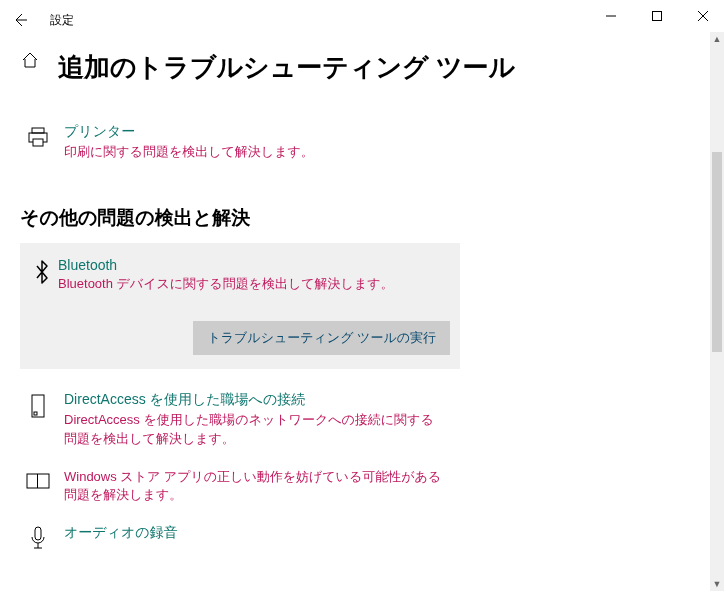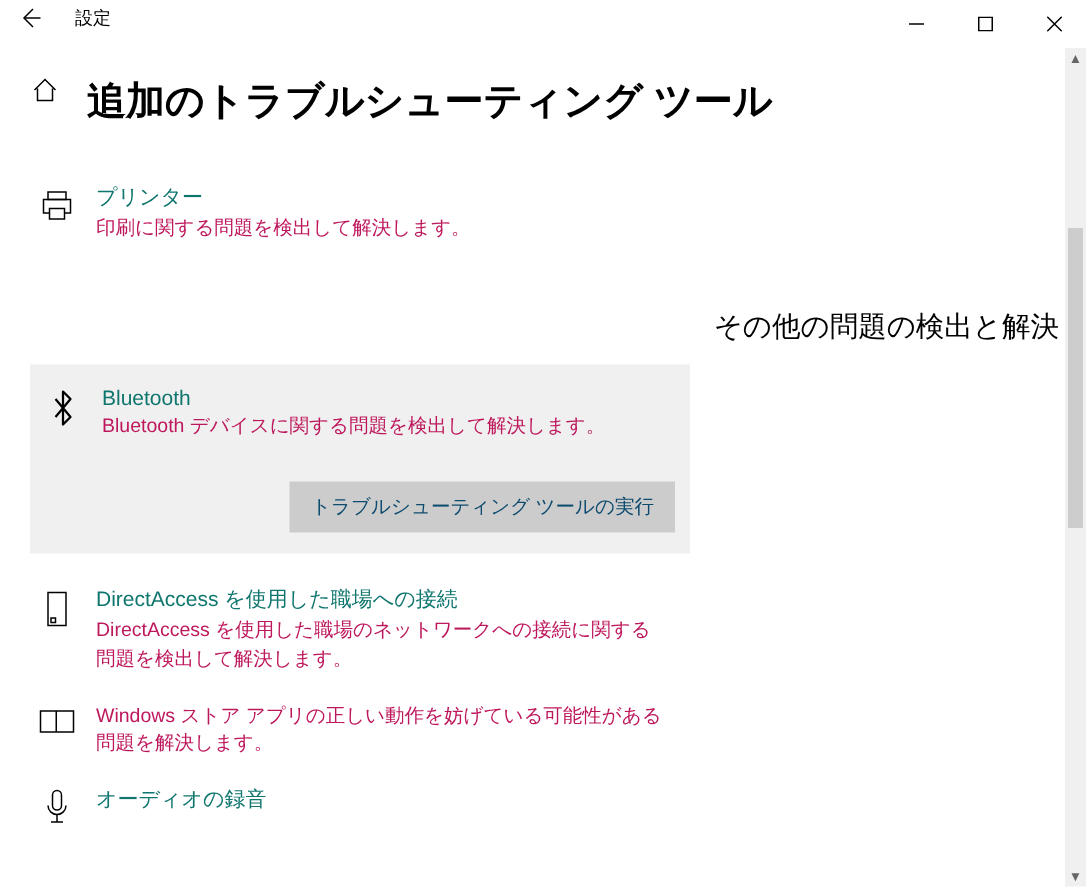--- a/index.html
+++ b/index.html
@@ -9,21 +9,21 @@
     font-family: "Yu Gothic UI", "Meiryo", "Segoe UI", sans-serif;
     background: #ffffff;
     color: #000000;
     width: 726px;
     height: 593px;
     overflow: hidden;
     position: relative;
   }
   .titlebar {
     display: flex;
-    align-items: flex-start;
+    align-items: flex-end;
     height: 32px;
     padding: 0 0 0 8px;
     font-family: Liberation Serif, serif;
   }
   .titlebar-left {
     display: flex;
     align-items: center;
     gap: 18px;
   }
   .back-btn {
@@ -77,21 +77,21 @@
     gap: 14px;
   }
   .ts-item.expanded {
     background: #f0f0f0;
     flex-direction: column;
     padding: 14px 10px 14px 10px;
   }
   .ts-item-row {
     display: flex;
     align-items: flex-start;
-    gap: 14px;
+    gap: 4px;
     width: 100%;
   }
   .ts-icon {
     width: 24px;
     height: 28px;
     flex-shrink: 0;
     display: flex;
     align-items: flex-start;
     justify-content: center;
     margin-top:2px;
@@ -105,23 +105,22 @@
     margin-bottom: 2px;
   }
   .ts-desc {
     font-size: 13px;
     color: #be185d;
     line-height: 1.4;
     max-width: 380px;
   }
   .section-header {
     font-size: 19px;
-    font-weight: 400;
+    font-weight: 700;
     margin: 34px 0 12px 0;
-    text-align: right;
   }
   .run-btn-row {
     display: flex;
     justify-content: flex-end;
     width: 100%;
     padding-right: 0;
     margin-top: 14px;
   }
   .run-btn {
     background: #cccccc;

